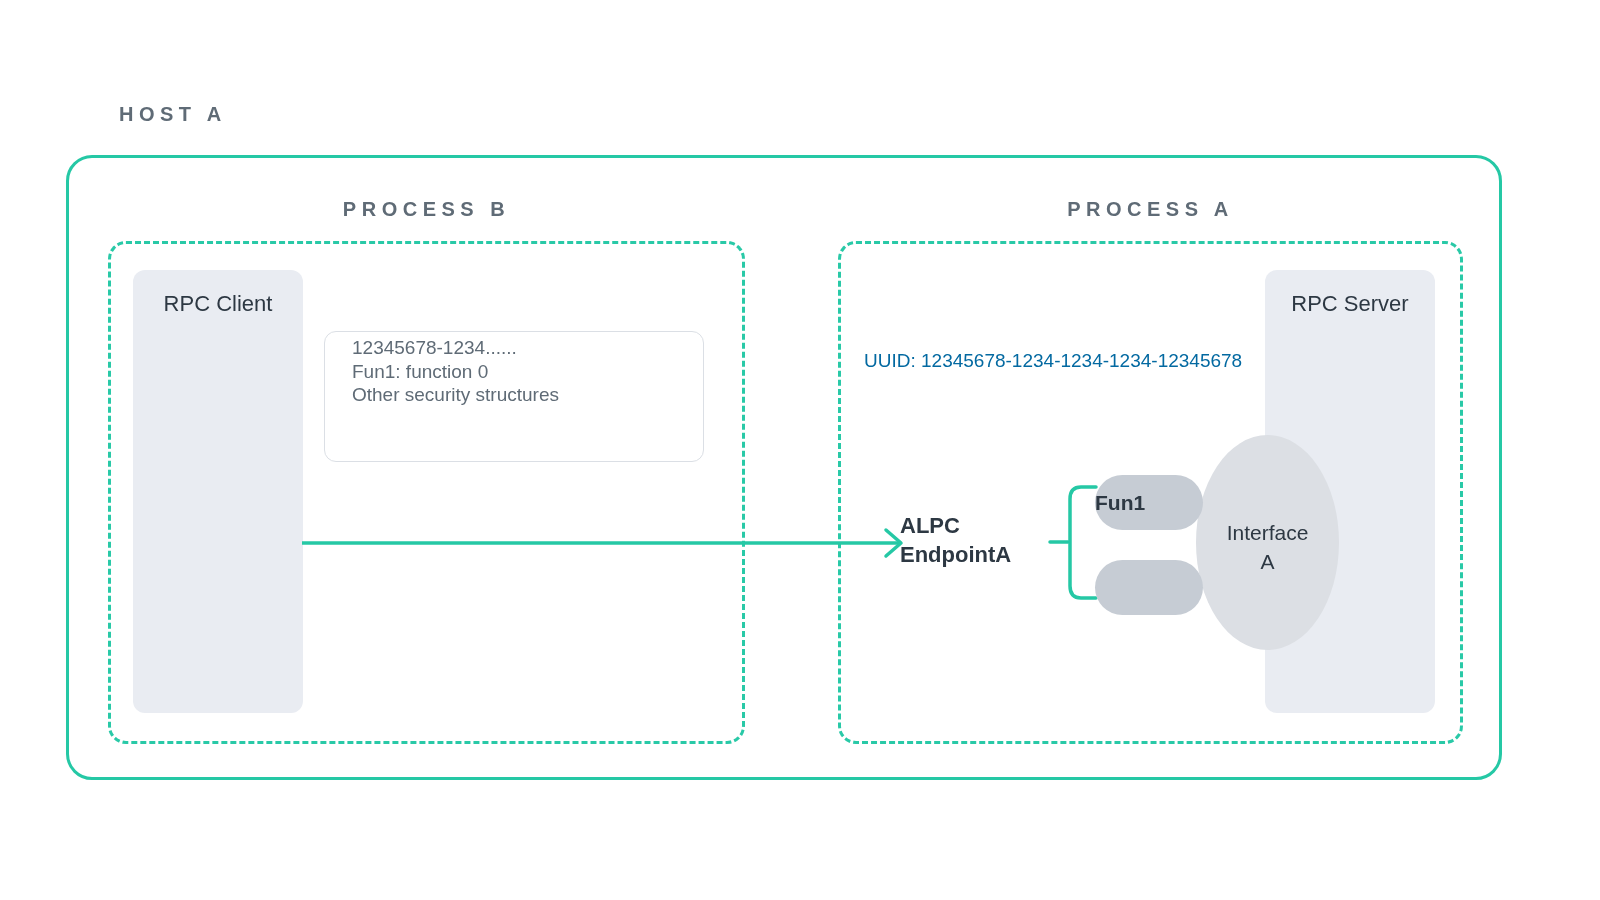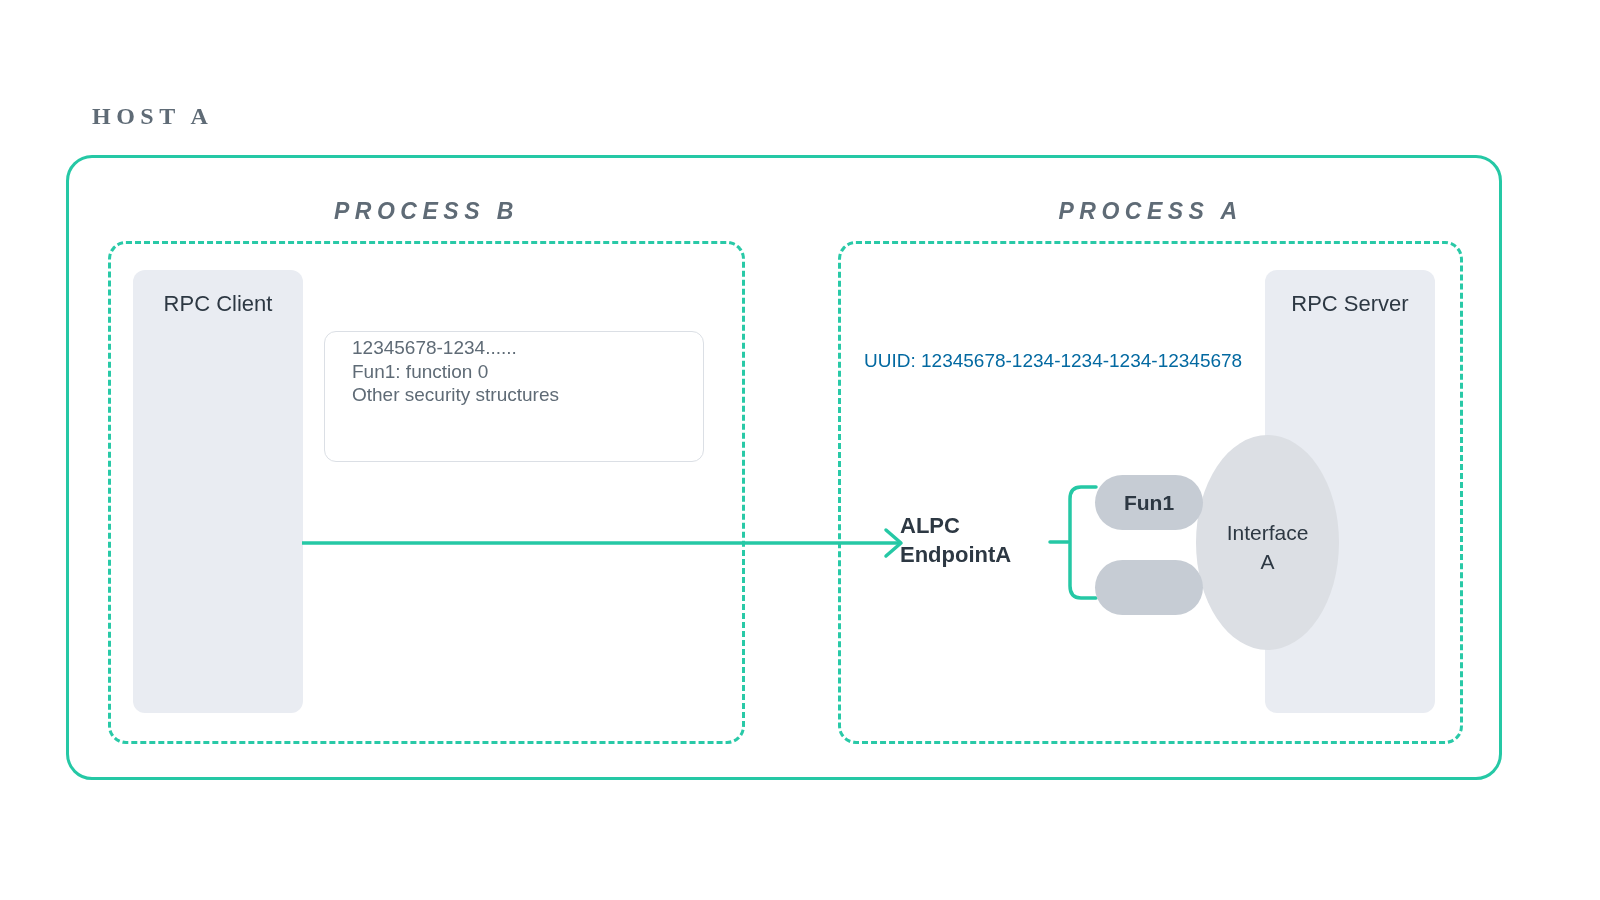--- a/index.html
+++ b/index.html
@@ -15,28 +15,27 @@
     position: relative;
     width: 1600px;
     height: 900px;
     background: #ffffff;
     overflow: hidden;
   }
 
   
   .host-title {
     position: absolute;
-    left: 92px;
+    left: 119px;
     top: 103px;
-    font-size: 24px;
+    font-size: 20px;
     font-weight: 700;
     letter-spacing: 5.5px;
     color: #5f6b76;
     white-space: nowrap;
-    font-family: Liberation Serif, serif;
   }
 
   
   .host-box {
     position: absolute;
     left: 66px;
     top: 155px;
     width: 1436px;
     height: 625px;
     border: 3px solid #25c8a5;
@@ -61,27 +60,26 @@
   }
   .process-a-box {
     left: 838px;
     top: 241px;
     width: 625px;
     height: 503px;
   }
 
   .process-title {
     position: absolute;
-    font-size: 23px;
+    font-size: 20px;
     font-weight: 700;
     letter-spacing: 5.5px;
     color: #5f6b76;
     white-space: nowrap;
     text-align: center;
-    font-style: italic;
   }
   .process-b-title { left: 108px; top: 198px; width: 637px; }
   .process-a-title { left: 838px; top: 198px; width: 625px; }
 
   
   .panel {
     position: absolute;
     background: #e9ecf2;
     border-radius: 12px;
   }
@@ -207,21 +205,20 @@
     border-radius: 28px;
   }
   .fun-pill-1 { left: 1095px; top: 475px; }
   .fun-pill-2 { left: 1095px; top: 560px; }
   .fun-label {
     position: absolute;
     width: 108px;
     font-size: 21px;
     font-weight: 700;
     color: #2d3843;
-    text-align: center;
     line-height: 55px;
     height: 58px;
   }
   .fun-label-1 { left: 1095px; top: 475px; }
   .fun-label-2 { left: 1095px; top: 560px; }
 </style>
 </head>
 <body>
 
 <div id="canvas">

